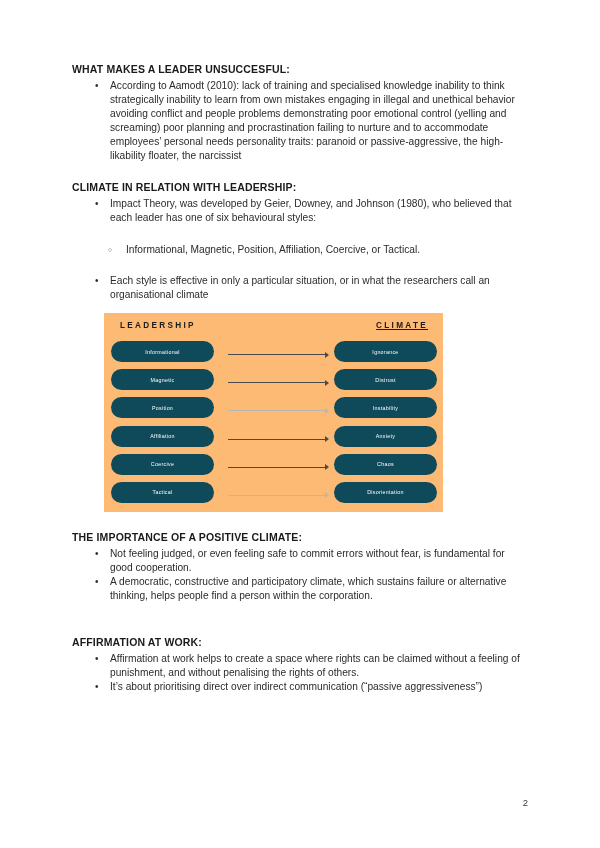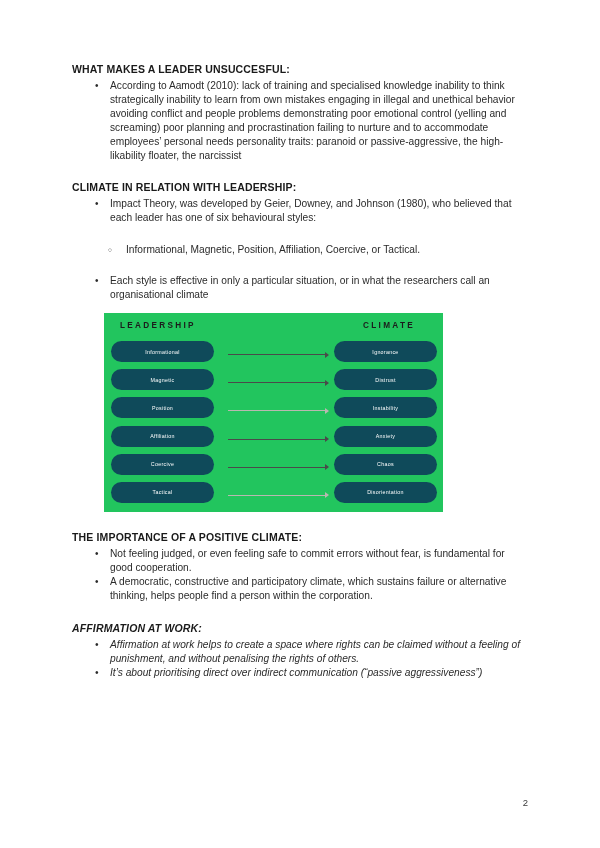--- a/index.html
+++ b/index.html
@@ -91,40 +91,40 @@
     color: #2b2b2b;
   }
 
   
   .diagram {
     position: absolute;
     left: 104px;
     top: 313px;
     width: 339px;
     height: 199px;
-    background: #22c55e;
+    background: #fdba74;
   }
 
   .diagram-headers {
     position: absolute;
     left: 0; top: 0;
     width: 100%;
     height: 26px;
   }
 
   .diagram-header {
     position: absolute;
     top: 8px;
     font-size: 8.2px;
     font-weight: bold;
     letter-spacing: 2.3px;
     color: #1c1c1c;
   }
   .diagram-header.left  { left: 16px; }
-  .diagram-header.right { right: 28px; }
+  .diagram-header.right { right: 15px; text-decoration: underline; }
 
   .diagram-rows {
     position: absolute;
     left: 0;
     top: 26px;
     width: 100%;
   }
 
   .drow {
     position: relative;
@@ -281,21 +281,21 @@
   <div class="content" style="top:530px;">
 
     <div class="section">
       <h2 class="section-heading">THE IMPORTANCE OF A POSITIVE CLIMATE:</h2>
       <ul class="bullets">
         <li>Not feeling judged, or even feeling safe to commit errors without fear, is fundamental for good cooperation.</li>
         <li> A democratic, constructive and participatory climate, which sustains failure or alternative thinking, helps people find a person within the corporation.</li>
       </ul>
     </div>
 
-    <div class="section" style="margin-top:18px;font-style:italic;">
+    <div class="section" style="margin-top:32px;">
       <h2 class="section-heading">AFFIRMATION AT WORK:</h2>
       <ul class="bullets">
         <li>Affirmation at work helps to create a space where rights can be claimed without a feeling of punishment, and without penalising the rights of others.</li>
         <li>It’s about prioritising direct over indirect communication (“passive aggressiveness”)</li>
       </ul>
     </div>
 
   </div>
 
   <div class="page-number">2</div>

